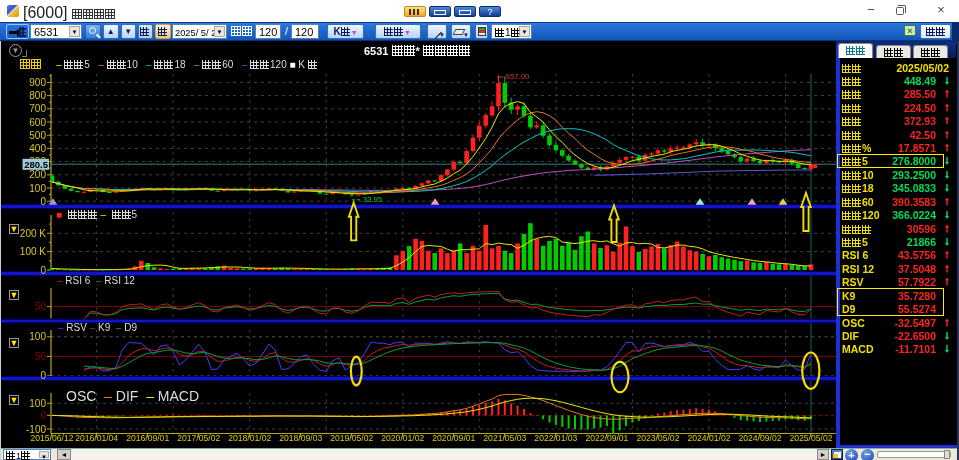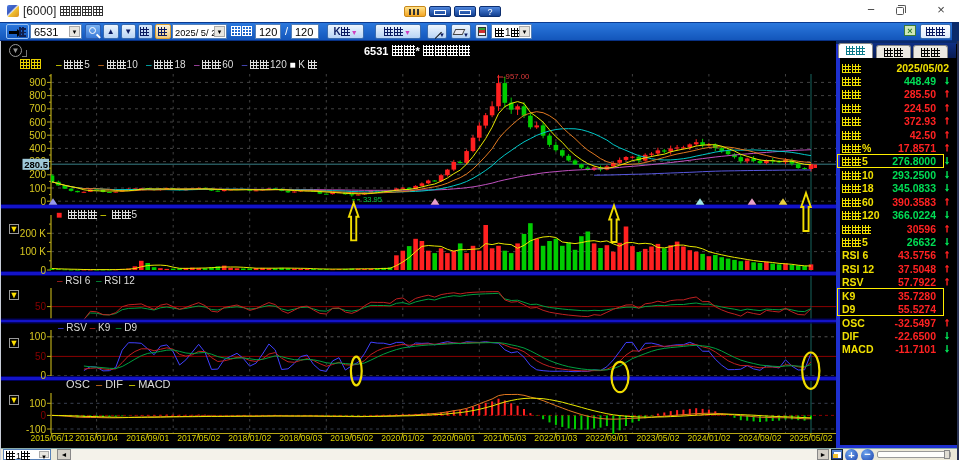--- a/index.html
+++ b/index.html
@@ -4,21 +4,21 @@
 body{width:959px;height:460px;overflow:hidden;position:relative;font-family:"Liberation Sans",sans-serif;background:#fff}
 .abs{position:absolute}
 .c{display:inline-block;width:10px;height:10px;margin:0 1px 0 0;vertical-align:-1px;
 background:repeating-linear-gradient(0deg,currentColor 0 1px,transparent 1px 3px),
 repeating-linear-gradient(90deg,currentColor 0 1px,transparent 1px 3px);}
 .c.s9{width:9px;height:9px}
 .c.s11{width:11px;height:11px}
 
 #tbar{left:0;top:0;width:959px;height:22px;background:#fff}
 #tico{left:7px;top:5px;width:12px;height:12px;border-radius:2px;background:linear-gradient(135deg,#4a7ae0 0%,#3a5ac0 40%,#e8e8f0 48%,#f0c030 55%,#d89020 100%)}
-#ttxt{left:23px;top:4px;font-size:12px;color:#222}
+#ttxt{left:23px;top:4px;font-size:16px;color:#222}
 .minibtn{top:6px;height:11px;width:22px;border-radius:2px}
 .bluebtn{background:linear-gradient(#4f86dd,#123f90);border:1px solid #0d2f70}
 #wmin{left:856px;top:0px;width:30px;height:22px;color:#444;font-size:13px;text-align:center;line-height:20px}
 #wmax{left:896px;top:7px;width:8px;height:8px;border:1.3px solid #555;border-radius:1.5px;background:#fff}
 #wmax:before{content:"";position:absolute;left:1px;top:-3px;width:7px;height:7px;border-top:1.3px solid #555;border-right:1.3px solid #555;border-radius:0 2px 0 0}
 #wclose{left:926px;top:0px;width:30px;height:22px;color:#444;font-size:13px;text-align:center;line-height:20px}
 
 #tool{left:0;top:22px;width:959px;height:19px;background:linear-gradient(#2b78dd,#1356bb);border-top:1px solid #0a3a90;border-bottom:1px solid #083184}
 .tbtn{position:absolute;top:24px;height:15px;border:1px solid #3a6cb0;border-radius:2px;background:linear-gradient(#eef6fe,#b8d4f5);color:#0a1a60;font-size:10px;text-align:center;line-height:13px}
 .navy{color:#0a1a60}
@@ -743,21 +743,21 @@
 
 <div class="abs" style="left:9px;top:44px;width:13px;height:13px;border:1.4px solid #999;border-radius:50%;color:#999;font-size:8px;text-align:center;line-height:11px">▼</div>
 <div class="abs" style="left:22px;top:50px;width:5px;height:7px;border-right:1.5px solid #777;border-bottom:1.5px solid #777"></div>
 <div class="abs" style="left:364px;top:45px;color:#fff;font-size:11px;font-weight:bold">6531 <span style="color:#fff"><i class="c s11"></i><i class="c s11"></i></span>* <i class="c s11"></i><i class="c s11"></i><i class="c s11"></i><i class="c s11"></i></div>
 <div class="abs" style="left:20px;top:59px;color:#e8d000;font-size:10px;font-weight:bold"><i class="c "></i><i class="c "></i></div>
 <div class="abs" style="left:56px;top:59px;color:#ddd;font-size:10px">
 <span style="color:#e8e800">–</span> <i class="c s9"></i><i class="c s9"></i>5&nbsp;&nbsp; <span style="color:#e07820">–</span> <i class="c s9"></i><i class="c s9"></i>10&nbsp;&nbsp; <span style="color:#00c8c8">–</span> <i class="c s9"></i><i class="c s9"></i>18&nbsp;&nbsp; <span style="color:#c050c0">–</span> <i class="c s9"></i><i class="c s9"></i>60&nbsp;&nbsp; <span style="color:#5858e0">–</span> <i class="c s9"></i><i class="c s9"></i>120 <span style="color:#fff">■</span> K <i class="c s9"></i></div>
 <div class="abs" style="left:56px;top:208.8px;color:#ddd;font-size:10px"><span style="color:#ff2020">■</span>&nbsp; <i class="c s9"></i><i class="c s9"></i><i class="c s9"></i> <span style="color:#e8e800">–</span>&nbsp; <i class="c s9"></i><i class="c s9"></i>5</div>
 <div class="abs" style="left:57px;top:274.5px;color:#ddd;font-size:10px"><span style="color:#c02020">–</span> RSI 6&nbsp; <span style="color:#00a040">–</span> RSI 12</div>
 <div class="abs" style="left:58px;top:322.3px;color:#ddd;font-size:10px"><span style="color:#4040ff">–</span> RSV <span style="color:#c02020">–</span> K9&nbsp; <span style="color:#00a040">–</span> D9</div>
-<div class="abs" style="left:66px;top:378px;color:#ddd;font-size:11px">OSC&nbsp; <span style="color:#e07820">–</span> DIF&nbsp; <span style="color:#e8e800">–</span> MACD</div>
+<div class="abs" style="left:66px;top:388px;color:#ddd;font-size:14px">OSC&nbsp; <span style="color:#e07820">–</span> DIF&nbsp; <span style="color:#e8e800">–</span> MACD</div>
 
 <div class="pddl" style="top:224px">▼</div>
 <div class="pddl" style="top:290px">▼</div>
 <div class="pddl" style="top:337.5px">▼</div>
 <div class="pddl" style="top:395px">▼</div>
 
 <div id="tbar" class="abs"></div>
 <div id="tico" class="abs"></div>
 <div id="ttxt" class="abs">[6000] <span style="color:#333"><i class="c "></i><i class="c "></i><i class="c "></i><i class="c "></i></span></div>
 <div class="abs minibtn" style="left:404px;background:linear-gradient(#ffe28a,#f5a623);border:1px solid #c8881a">
@@ -890,21 +890,21 @@
     <span class="rval grn" style="right:20px">366.0224</span>
     <span class="rarr grn">↓</span>
   </div>
 <div class="rrow" style="top:222.5px">
     <span class="rlab"><i class="c s9"></i><i class="c s9"></i><i class="c s9"></i></span>
     <span class="rval red" style="right:20px">30596</span>
     <span class="rarr red">↑</span>
   </div>
 <div class="rrow" style="top:236.0px">
     <span class="rlab"><i class="c s9"></i><i class="c s9"></i>5</span>
-    <span class="rval grn" style="right:20px">26632</span>
+    <span class="rval grn" style="right:20px">21866</span>
     <span class="rarr grn">↓</span>
   </div>
 <div class="rrow" style="top:249.4px">
     <span class="rlab">RSI 6</span>
     <span class="rval red" style="right:20px">43.5756</span>
     <span class="rarr red">↑</span>
   </div>
 <div class="rrow" style="top:262.8px">
     <span class="rlab">RSI 12</span>
     <span class="rval red" style="right:20px">37.5048</span>

